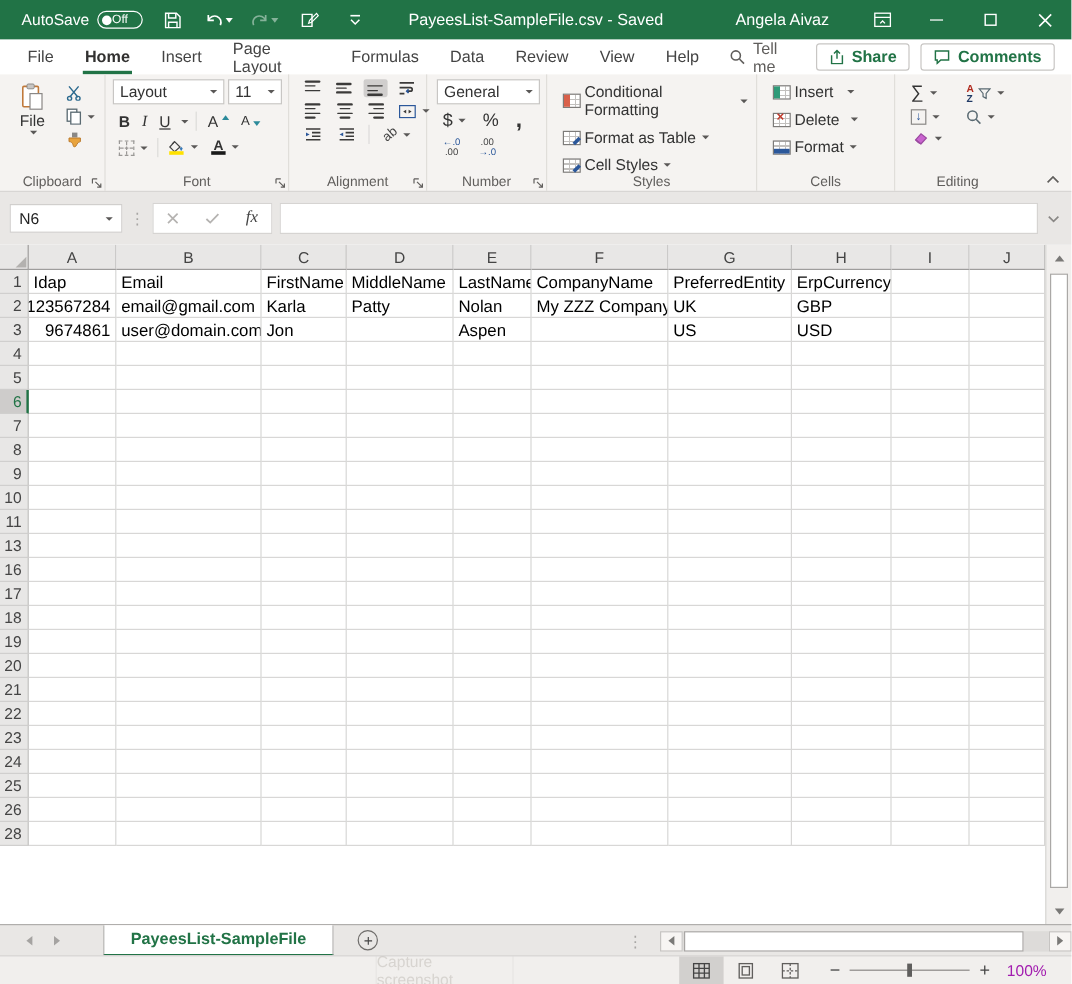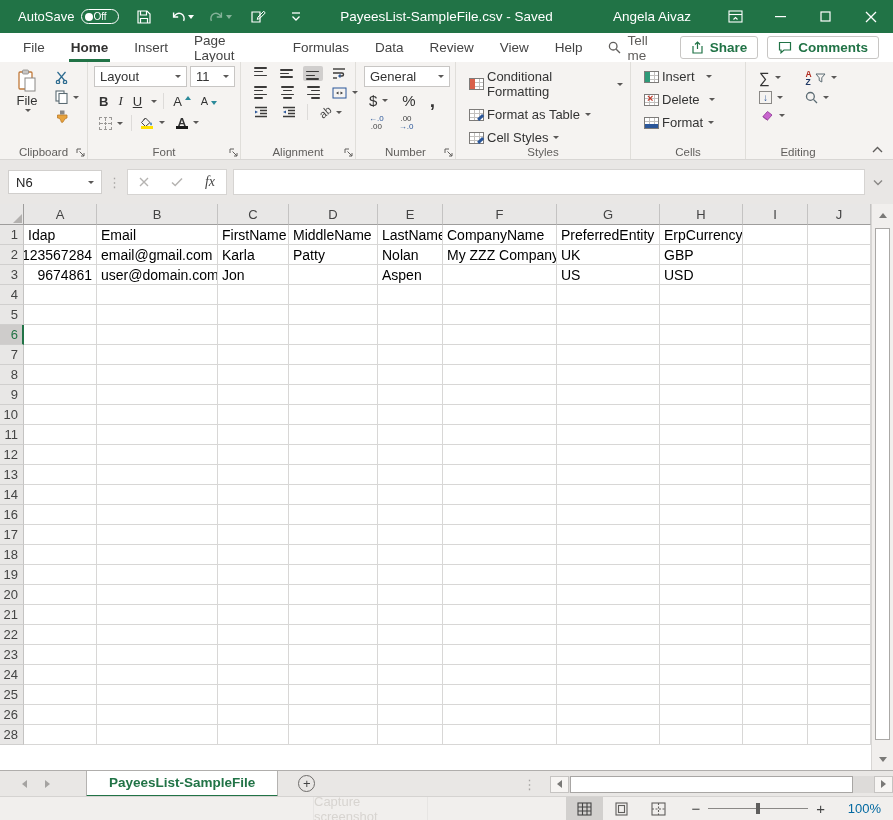--- a/index.html
+++ b/index.html
@@ -123,21 +123,21 @@
 
   
   .statusbar { position:absolute; top:796px; left:0; right:0; height:24px; background:#f1efed; border-top:1px solid #d5d3d1; }
   .watermark { position:absolute; left:313px; top:0; bottom:0; width:115px; display:flex; align-items:center; justify-content:center; font-size:13px; color:rgba(185,179,172,.45); border-left:1px solid rgba(0,0,0,.04); border-right:1px solid rgba(0,0,0,.04); }
   .sb-right { position:absolute; right:12px; top:0; height:23px; display:flex; align-items:center; }
   .viewbtn { width:37px; height:23px; display:flex; align-items:center; justify-content:center; }
   .viewbtn.active { background:#d2d0ce; }
   .zoomctrl { display:flex; align-items:center; margin-left:14px; gap:8px; color:#444; }
   .ztrack { width:100px; height:1.4px; background:#8a8886; position:relative; }
   .zhandle { position:absolute; left:48px; top:-5px; width:4px; height:11px; background:#5f5e5d; }
-  .zlabel { font-size:13px; color:#0369a1; width:42px; text-align:right; margin-left:6px; }
+  .zlabel { font-size:13px; color:#a21caf; width:42px; margin-left:6px; }
 </style>
 </head>
 <body>
 
 <div class="titlebar">
   <div class="tb-left">
     <div class="autosave">
       <span>AutoSave</span>
       <span class="toggle">
         <span class="knob"></span>
@@ -778,47 +778,21 @@
         <div class="gc" style="width: 71px;"></div>
         <div class="gc" style="width: 89px;"></div>
         <div class="gc" style="width: 65px;"></div>
         <div class="gc" style="width: 114px;"></div>
         <div class="gc" style="width: 103px;"></div>
         <div class="gc" style="width: 83px;"></div>
         <div class="gc" style="width: 65px;"></div>
         <div class="gc" style="width: 63px;"></div>
       </div>
       <div class="grow_">
-        <div class="rh">12</div>
-        <div class="gc" style="width: 73px;"></div>
-        <div class="gc" style="width: 121px;"></div>
-        <div class="gc" style="width: 71px;"></div>
-        <div class="gc" style="width: 89px;"></div>
-        <div class="gc" style="width: 65px;"></div>
-        <div class="gc" style="width: 114px;"></div>
-        <div class="gc" style="width: 103px;"></div>
-        <div class="gc" style="width: 83px;"></div>
-        <div class="gc" style="width: 65px;"></div>
-        <div class="gc" style="width: 63px;"></div>
-      </div>
-      <div class="grow_">
         <div class="rh">13</div>
-        <div class="gc" style="width: 73px;"></div>
-        <div class="gc" style="width: 121px;"></div>
-        <div class="gc" style="width: 71px;"></div>
-        <div class="gc" style="width: 89px;"></div>
-        <div class="gc" style="width: 65px;"></div>
-        <div class="gc" style="width: 114px;"></div>
-        <div class="gc" style="width: 103px;"></div>
-        <div class="gc" style="width: 83px;"></div>
-        <div class="gc" style="width: 65px;"></div>
-        <div class="gc" style="width: 63px;"></div>
-      </div>
-      <div class="grow_">
-        <div class="rh">14</div>
         <div class="gc" style="width: 73px;"></div>
         <div class="gc" style="width: 121px;"></div>
         <div class="gc" style="width: 71px;"></div>
         <div class="gc" style="width: 89px;"></div>
         <div class="gc" style="width: 65px;"></div>
         <div class="gc" style="width: 114px;"></div>
         <div class="gc" style="width: 103px;"></div>
         <div class="gc" style="width: 83px;"></div>
         <div class="gc" style="width: 65px;"></div>
         <div class="gc" style="width: 63px;"></div>

